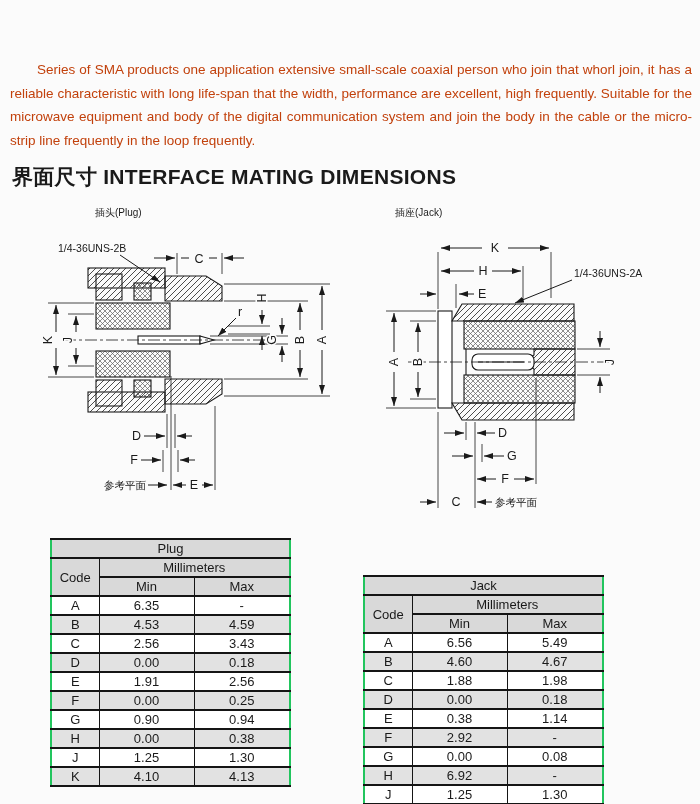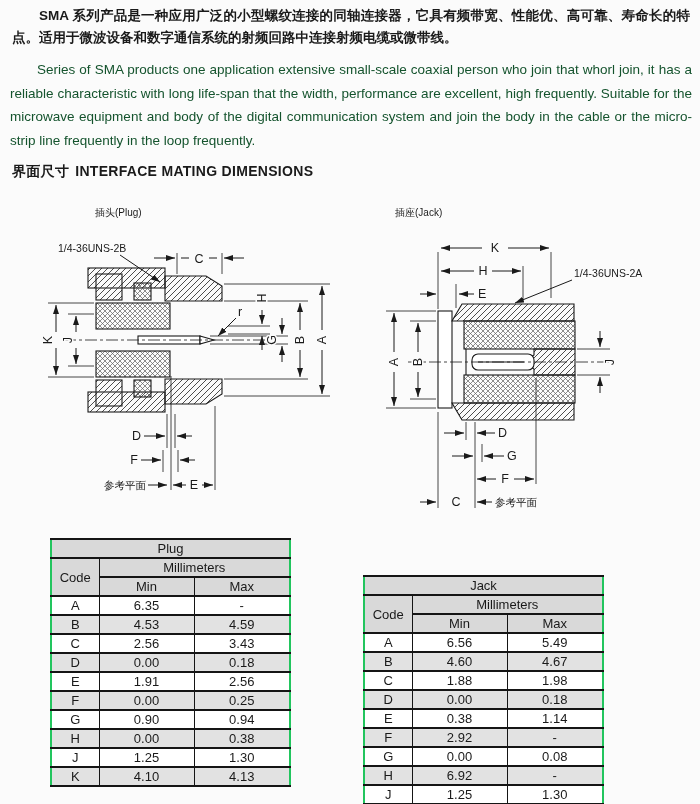--- a/index.html
+++ b/index.html
@@ -1,23 +1,23 @@
 <!DOCTYPE html>
 <html><head>
 <meta charset="utf-8">
 <style>
   html,body{margin:0;padding:0;background:#fbfbfb;}
   .page{position:relative;width:700px;height:804px;background:#fbfbfb;
         font-family:"Liberation Sans","DejaVu Sans",sans-serif;color:#1a1a1a;overflow:hidden;}
   .zh-intro{position:absolute;top:5px;left:12px;width:678px;margin:0;
         font-size:13.5px;font-weight:700;line-height:1.65;text-indent:2em;text-align:justify;}
   .en-intro{position:absolute;top:58px;left:10px;width:682px;margin:0;
-        font-size:13.5px;font-weight:400;line-height:1.75;text-indent:2em;text-align:justify;color:#14532d;}
+        font-size:13.5px;font-weight:400;line-height:1.75;text-indent:2em;text-align:justify;color:#c2410c;}
   .section-heading{position:absolute;top:163px;left:12px;margin:0;
-        font-size:14px;font-weight:700;letter-spacing:.3px;}
+        font-size:21px;font-weight:700;letter-spacing:.3px;}
   .section-heading .en{margin-left:6px;}
   .fig-title{position:absolute;top:206px;font-size:10px;}
   .fig-title.plug{left:95px;}
   .fig-title.jack{left:395px;}
   svg.drawing{position:absolute;}
   .plug-svg{left:30px;top:226px;}
   .jack-svg{left:378px;top:226px;}
   .part{stroke:#1a1a1a;stroke-width:1.1;}
   .dim{stroke:#1a1a1a;stroke-width:1;fill:none;}
   .ext{stroke:#1a1a1a;stroke-width:.8;fill:none;}
@@ -33,21 +33,20 @@
         text-align:center;font-weight:400;height:17px;padding:0 2px;background:#fff;}
   .dim-table thead th{background:#d9d9d9;}
   .dim-table tbody tr:nth-child(even) td{background:#e2e2e2;}
   .c-code{width:48px;}.c-min{width:95px;}.c-max{width:96px;}
 </style>
 </head>
 <body>
 
 <div class="page">
 
-  <p class="zh-intro">SMA 系列产品是一种应用广泛的小型螺纹连接的同轴连接器，它具有频带宽、性能优、高可靠、寿命长的特点。适用于微波设备和数字通信系统的射频回路中连接射频电缆或微带线。</p>
   <p class="en-intro">Series of SMA products one application extensive small-scale coaxial person who join that whorl join, it has a reliable characteristic with long life-span that the width, performance are excellent, high frequently. Suitable for the microwave equipment and body of the digital communication system and join the body in the cable or the micro-strip line frequently in the loop frequently.</p>
 
   <h2 class="section-heading"><span>界面尺寸</span><span class="en">INTERFACE MATING DIMENSIONS</span></h2>
 
   <span class="fig-title plug">插头(Plug)</span>
   <span class="fig-title jack">插座(Jack)</span>
 
   <svg class="drawing plug-svg" width="310" height="285" viewBox="0 0 310 285">
     <defs>
       <pattern id="hatch-p" width="6" height="6" patternUnits="userSpaceOnUse">

